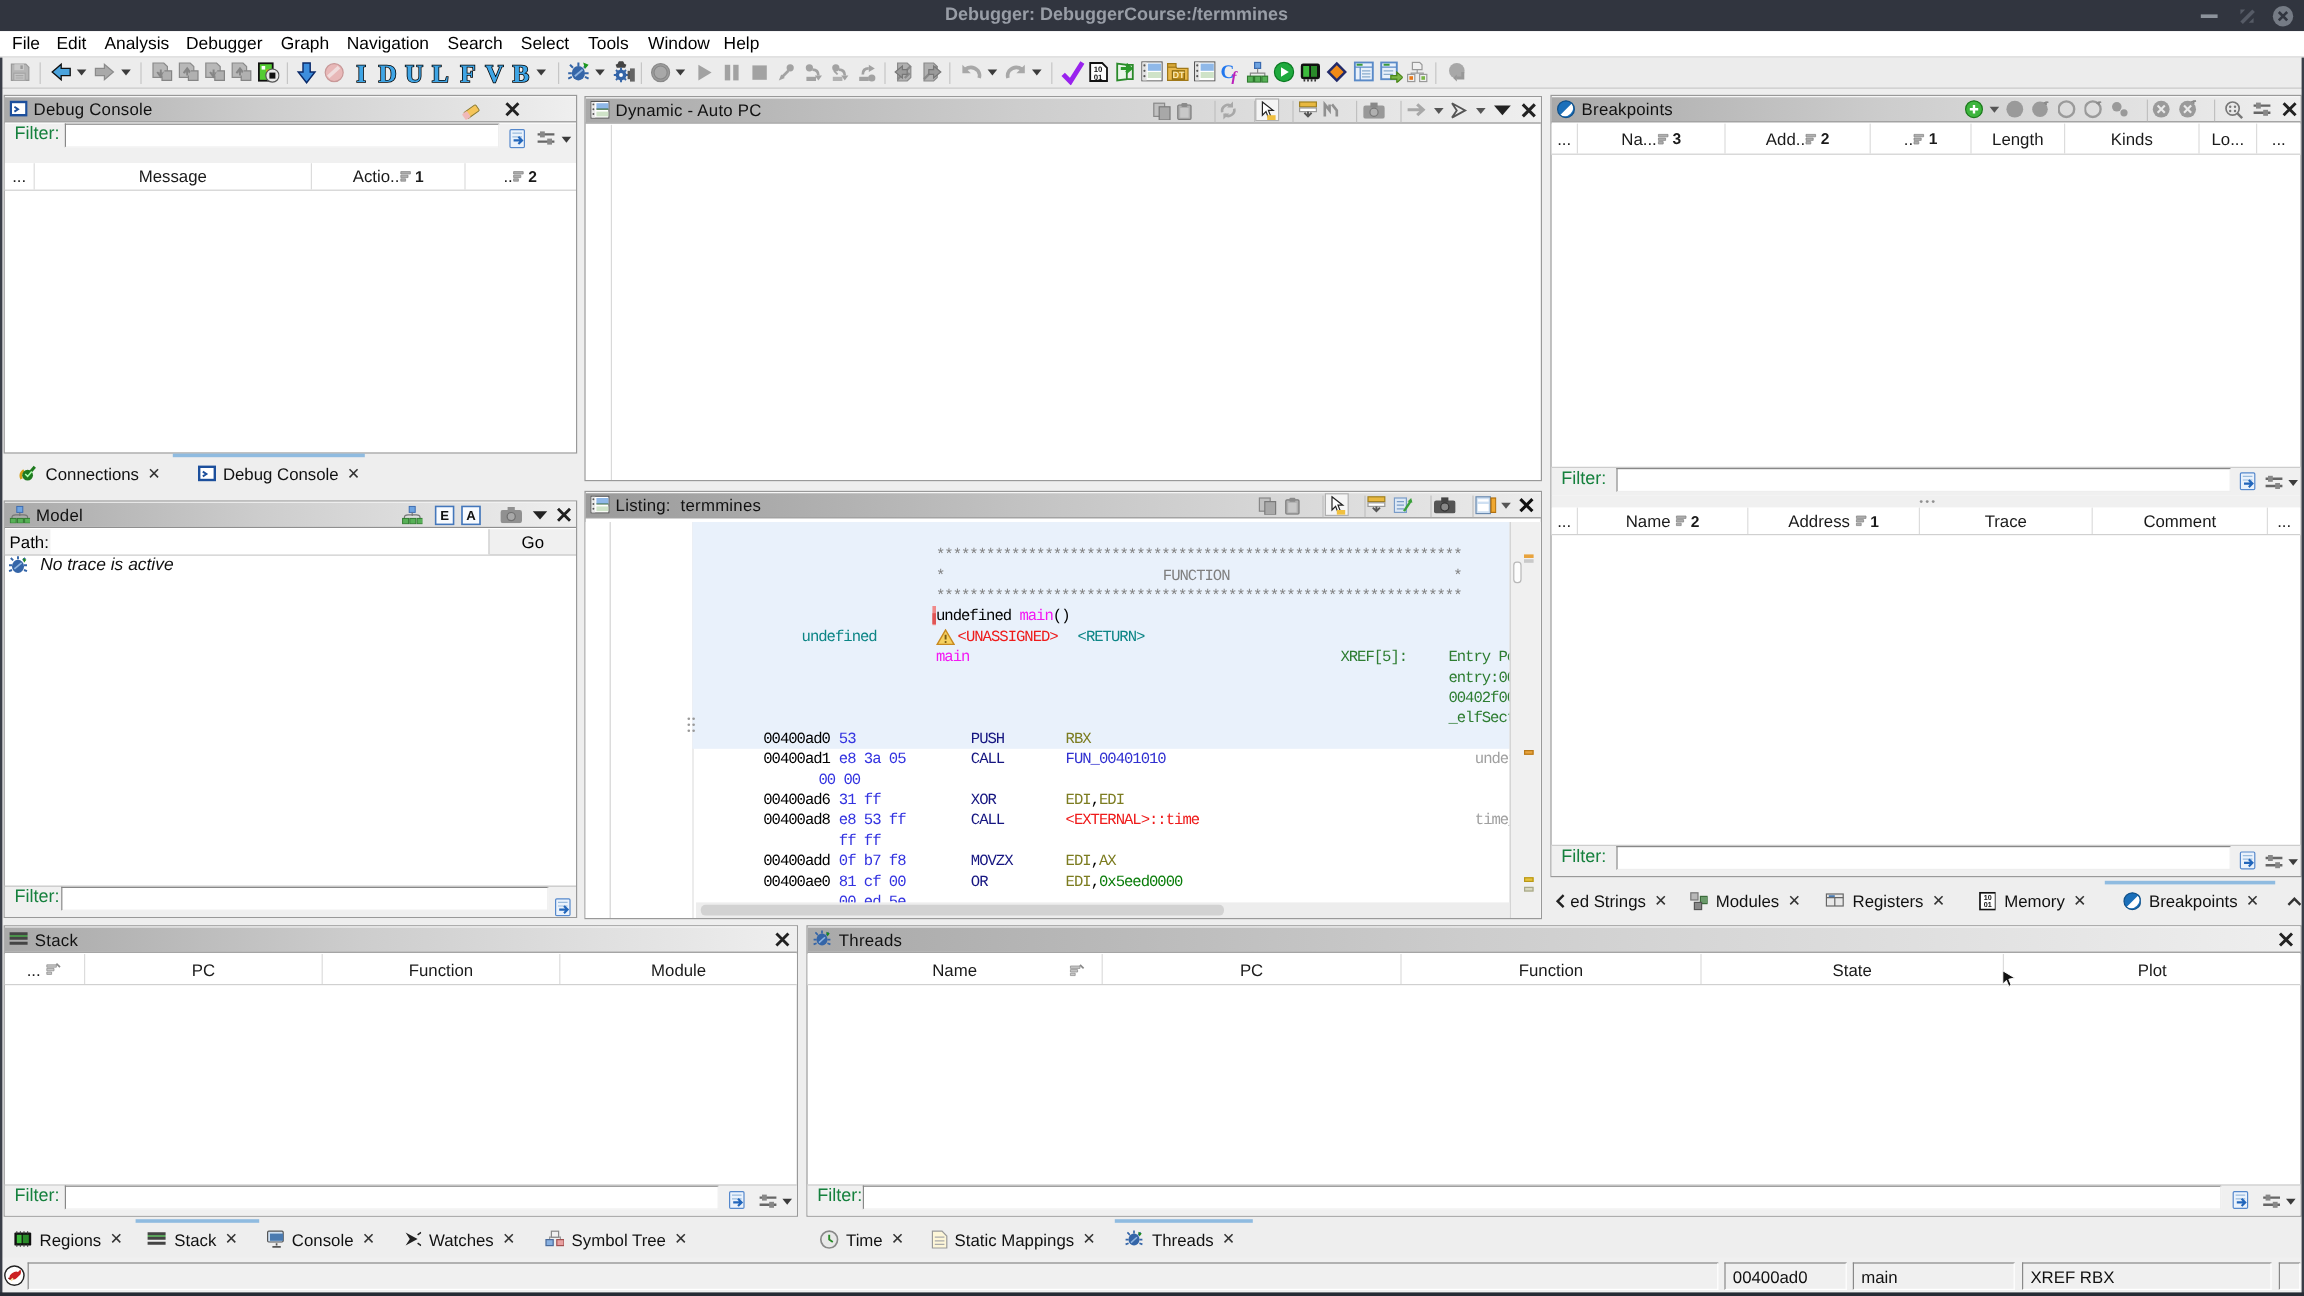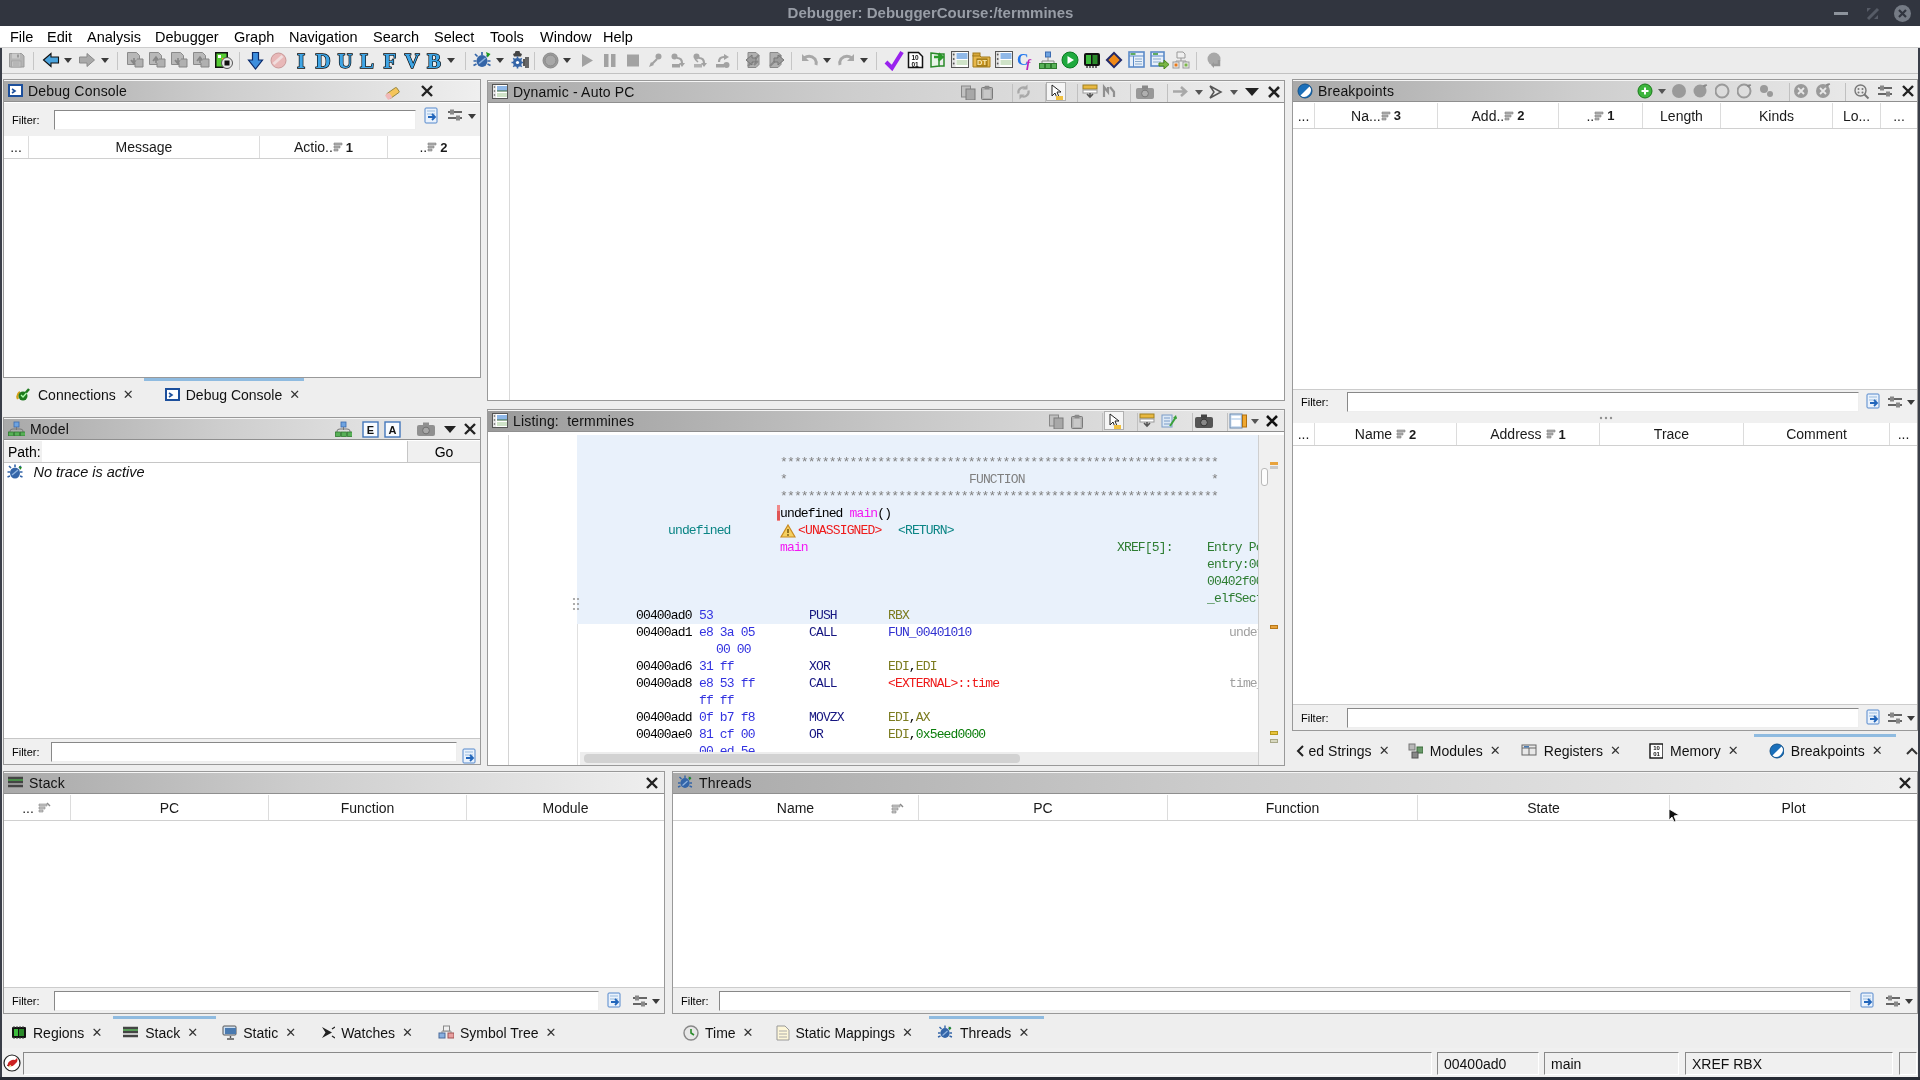--- a/index.html
+++ b/index.html
@@ -8,21 +8,21 @@
 .abs { position:absolute; }
 .panel { position:absolute; background:#ffffff; border:1px solid #999999; }
 .ptitle { position:absolute; left:0; right:0; top:0; height:22px;
   background:linear-gradient(90deg,#a9a9a9 0%,#cdcdcd 45%,#efefef 100%);
   border-bottom:1px solid #8f8f8f; display:flex; align-items:center;
   box-shadow:inset 0 1px 0 #f5f5f5; }
 .ptitle.focus { background:linear-gradient(90deg,#9a9a9a 0%,#c6c6c6 50%,#ececec 100%); }
 .ptxt { font-size:14px; color:#111111; margin-left:5px; letter-spacing:0.2px; }
 .thead { position:absolute; background:#ffffff; border-bottom:1px solid #d0d0d0; display:flex; font-size:14px; color:#1a1a1a; }
 .thc { display:flex; align-items:center; justify-content:center; border-right:1px solid #dcdcdc; height:100%; }
-.frow { position:absolute; display:flex; align-items:center; font-size:11px; color:#000000; background:#f0f0f0; }
+.frow { position:absolute; display:flex; font-size:15px; color:#15803d; background:#f0f0f0; }
 .finput { background:#ffffff; border-top:1px solid #888888; border-left:1px solid #888888; border-bottom:1px solid #eeeeee; border-right:1px solid #eeeeee; height:20px; }
 .tabrow { position:absolute; display:flex; align-items:center; font-size:14px; color:#111111; white-space:nowrap; }
 .tabx { color:#333333; font-size:13px; margin-left:7px; }
 .bluetab { position:absolute; height:3px; background:#8fbbe0; }
 .sep { width:1px; height:18px; background:#c0c0c0; margin:0 4px; }
 .mono { font-family:"Liberation Mono",monospace; font-size:13px; letter-spacing:-0.85px; white-space:pre; }
 .ic { display:inline-block; vertical-align:middle; }
 .darr { width:0; height:0; border-left:4px solid transparent; border-right:4px solid transparent; border-top:5px solid #3b3b3b; display:inline-block; }
 .ll { position:absolute; left:0; height:17px; width:770px; }
 .ll span { position:absolute; top:0; }
@@ -575,21 +575,21 @@
             <path d="M8 1 L15 13 L1 13 Z" fill="#f5d060" stroke="#c88a20" stroke-width="1.2"></path>
             <path d="M8 5 v4" stroke="#7a5a10" stroke-width="1.6"></path>
             <circle cx="8" cy="11" r="0.9" fill="#7a5a10"></circle>
           </svg><span class="ce" style="left:310px;">&lt;UNASSIGNED&gt;</span><span class="ct" style="left:410px;">&lt;RETURN&gt;</span></div>
       <div class="ll" style="top:105px;"><span class="cg" style="left:292px;">main</span><span class="cx" style="left:629px;">XREF[5]:</span><span class="cgr" style="left:719px;">Entry Point(*)</span></div>
       <div class="ll" style="top:122px;"><span class="cgr" style="left:719px;">entry:00400018(*)</span></div>
       <div class="ll" style="top:139px;"><span class="cgr" style="left:719px;">00402f00(*)</span></div>
       <div class="ll" style="top:156px;"><span class="cgr" style="left:719px;">_elfSectionHeaders::00000168(*)</span></div>
       <div class="ll" style="top:173px;"><span style="left:148px;">00400ad0</span><span class="cb" style="left:211px;">53</span><span class="cm" style="left:321px;">PUSH</span><span class="cr" style="left:400px;">RBX</span></div>
       <div class="ll" style="top:190px;"><span style="left:148px;">00400ad1</span><span class="cb" style="left:211px;">e8 3a 05</span><span class="cm" style="left:321px;">CALL</span><span class="cf" style="left:400px;">FUN_00401010</span><span class="cc" style="left:741px;">undefined</span></div>
-      <div class="ll" style="top:207px;"><span class="cb" style="left:228px;">00 00</span></div>
+      <div class="ll" style="top:207px;"><span class="cb" style="left:194px;">00 00</span></div>
       <div class="ll" style="top:224px;"><span style="left:148px;">00400ad6</span><span class="cb" style="left:211px;">31 ff</span><span class="cm" style="left:321px;">XOR</span><span style="left:400px;"><i class="cr">EDI</i>,<i class="cr">EDI</i></span></div>
       <div class="ll" style="top:241px;"><span style="left:148px;">00400ad8</span><span class="cb" style="left:211px;">e8 53 ff</span><span class="cm" style="left:321px;">CALL</span><span class="ce" style="left:400px;">&lt;EXTERNAL&gt;::time</span><span class="cc" style="left:741px;">time_t ti</span></div>
       <div class="ll" style="top:258px;"><span class="cb" style="left:211px;">ff ff</span></div>
       <div class="ll" style="top:275px;"><span style="left:148px;">00400add</span><span class="cb" style="left:211px;">0f b7 f8</span><span class="cm" style="left:321px;">MOVZX</span><span style="left:400px;"><i class="cr">EDI</i>,<i class="cr">AX</i></span></div>
       <div class="ll" style="top:292px;"><span style="left:148px;">00400ae0</span><span class="cb" style="left:211px;">81 cf 00</span><span class="cm" style="left:321px;">OR</span><span style="left:400px;"><i class="cr">EDI</i>,<i class="cs">0x5eed0000</i></span></div>
       <div class="ll" style="top:309px;"><span class="cb" style="left:211px;">00 ed 5e</span></div>
     </div>
 
     <div class="abs" style="left:770px;top:0;width:26px;height:330px;background:#f0f0f0;border-left:1px solid #cfcfcf;">
       <div class="abs" style="left:2px;top:33px;width:7px;height:18px;background:#fdfdfd;border:1px solid #b8b8b8;border-radius:3px;"></div>
@@ -819,21 +819,21 @@
       <path d="M1 3 h15 M1 7 h15 M1 11 h15" stroke="#444" stroke-width="2.4"></path>
       <path d="M1 5 h15" stroke="#2a8a2a" stroke-width="1.4"></path>
     </svg>
   <span style="margin-left:6px;">Stack</span>
     <span class="tabx">✕</span>
   <svg class="ic" style="margin-left:24px;" width="15" height="15">
       <rect x="1" y="1" width="13" height="9" rx="1" fill="#cfe0f2" stroke="#555"></rect>
       <rect x="3" y="3" width="11" height="6" fill="#4a7ab0"></rect>
       <path d="M8.5 11 v2 M5 14 h7" stroke="#555" stroke-width="1.4"></path>
     </svg>
-  <span style="margin-left:6px;">Static</span>
+  <span style="margin-left:6px;">Console</span>
     <span class="tabx">✕</span>
   <svg class="ic" style="margin-left:24px;" width="15" height="15">
       <path d="M2 2 l10 5.5 -10 5.5 3.5 -5.5 z" fill="#222"></path>
       <path d="M12 4 l3 -2 m-3 9 l3 2" stroke="#222" stroke-width="1.3"></path>
     </svg>
   <span style="margin-left:6px;">Watches</span>
     <span class="tabx">✕</span>
   <svg class="ic" style="margin-left:25px;" width="16" height="16">
       <path d="M8.5 2 v4 M4 8 v-2 h9 v2" stroke="#999" fill="none"></path>
       <rect x="5.5" y="1" width="6" height="5" fill="#f0f0f0" stroke="#888"></rect>

